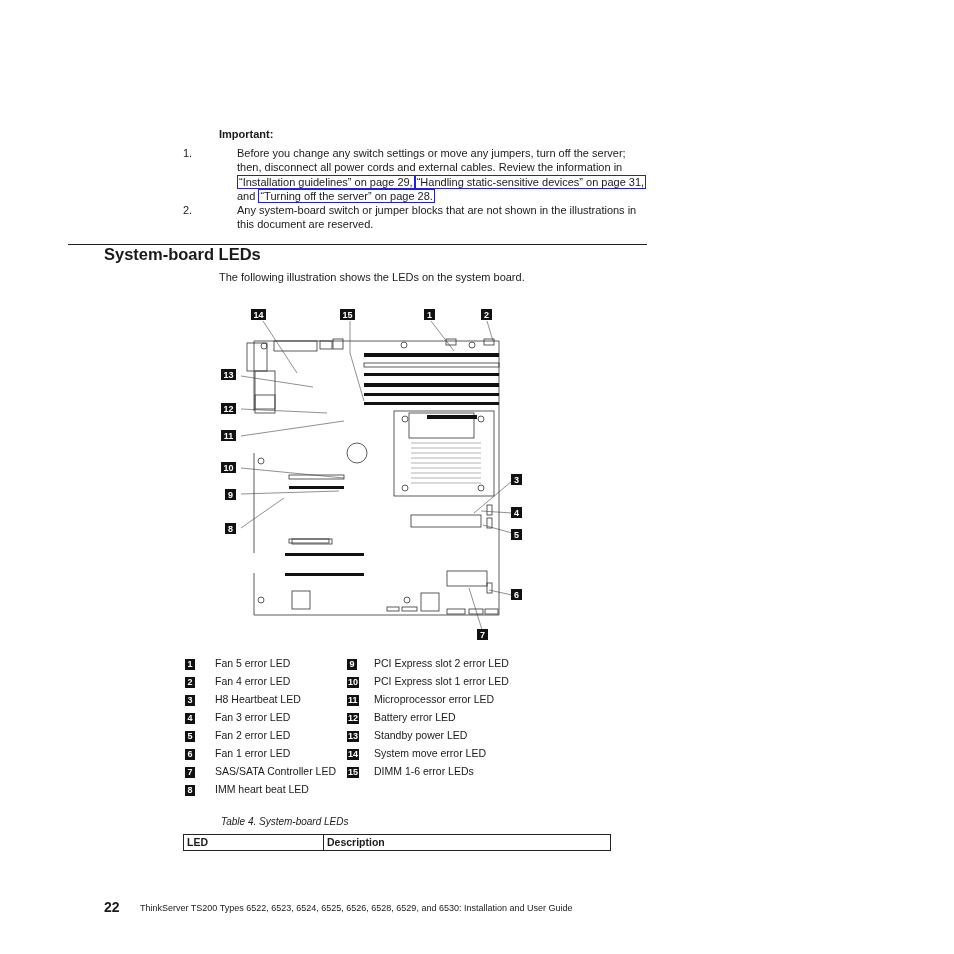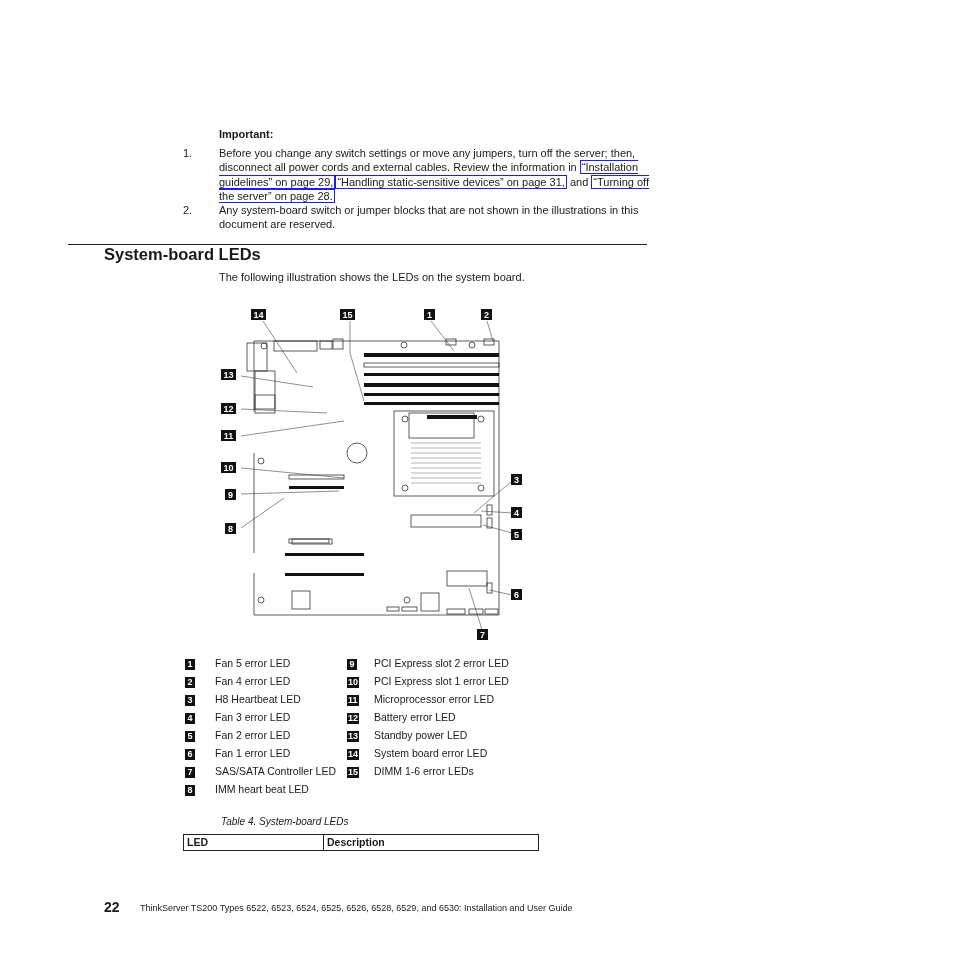--- a/index.html
+++ b/index.html
@@ -2,33 +2,33 @@
 <html><head>
 <meta charset="utf-8">
 <style>
   html, body { margin:0; padding:0; background:#fff; }
   body { width:954px; height:954px; position:relative; overflow:hidden;
          font-family:"Liberation Sans", sans-serif; color:#1a1a1a; }
   .abs { position:absolute;padding-left:36px; }
   .important { left:183px; top:128px; font-weight:bold; font-size:11px; }
   .li { left:183px; width:430px; font-size:11px; line-height:14.3px; }
   .li .num { position:absolute; left:0; top:0; }
-  .li .body { }
+  .li .body { margin-left:18px; }
   .xref { border:1.5px solid #1e1ee6; padding:0 1px; }
   .rule { left:68px; top:244px; width:543px; height:1px; background:#222; }
   .h2 { left:68px; top:245px; font-size:16.5px; font-weight:bold; }
   .intro { left:183px; top:271px; font-size:11px; }
   .diagram { left:183px; top:303px; width:310px; height:340px; }
   .legend-item { position:absolute; font-size:10.5px; height:14px; line-height:14px; }
   .badge { display:inline-block; background:#111; color:#fff; font-weight:bold;
            font-size:9px; line-height:11px; height:11px; text-align:center;
            vertical-align:middle; padding:0 1px; min-width:8px; }
   .legend-item .lbl { position:absolute; top:0; white-space:nowrap; }
   .caption { left:185px; top:816px; font-size:10px; font-style:italic; }
-  table.t { position:absolute; left:183px; top:834px; width:356px;
+  table.t { position:absolute; left:183px; top:834px; width:428px;
             border-collapse:collapse; font-size:10.5px; }
   table.t th, table.t td { border:1px solid #222; padding:1px 3px; text-align:left;
             vertical-align:top; line-height:13px; }
   table.t th { font-weight:bold; }
   .footer-num { left:68px; top:899px; font-size:14px; font-weight:bold; }
   .footer-txt { left:96px; top:903px; font-size:9px;margin-left:8px; }
 </style>
 </head>
 <body>
 
@@ -194,21 +194,21 @@
   <div class="legend-item" style="left:2px; top:72px;"><span class="badge">5</span><span class="lbl" style="left:30px">Fan 2 error LED</span></div>
   <div class="legend-item" style="left:2px; top:90px;"><span class="badge">6</span><span class="lbl" style="left:30px">Fan 1 error LED</span></div>
   <div class="legend-item" style="left:2px; top:108px;"><span class="badge">7</span><span class="lbl" style="left:30px">SAS/SATA Controller LED</span></div>
   <div class="legend-item" style="left:2px; top:126px;"><span class="badge">8</span><span class="lbl" style="left:30px">IMM heart beat LED</span></div>
 
   <div class="legend-item" style="left:164px; top:0px;"><span class="badge">9</span><span class="lbl" style="left:27px">PCI Express slot 2 error LED</span></div>
   <div class="legend-item" style="left:164px; top:18px;"><span class="badge">10</span><span class="lbl" style="left:27px">PCI Express slot 1 error LED</span></div>
   <div class="legend-item" style="left:164px; top:36px;"><span class="badge">11</span><span class="lbl" style="left:27px">Microprocessor error LED</span></div>
   <div class="legend-item" style="left:164px; top:54px;"><span class="badge">12</span><span class="lbl" style="left:27px">Battery error LED</span></div>
   <div class="legend-item" style="left:164px; top:72px;"><span class="badge">13</span><span class="lbl" style="left:27px">Standby power LED</span></div>
-  <div class="legend-item" style="left:164px; top:90px;"><span class="badge">14</span><span class="lbl" style="left:27px">System board error LED</span></div>
+  <div class="legend-item" style="left:164px; top:90px;"><span class="badge">14</span><span class="lbl" style="left:27px">System move error LED</span></div>
   <div class="legend-item" style="left:164px; top:108px;"><span class="badge">15</span><span class="lbl" style="left:27px">DIMM 1-6 error LEDs</span></div>
 </div>
 
 <div class="abs caption">Table 4. System-board LEDs</div>
 
 <table class="t">
   <tbody>
       <tr>
     <th style="width:133px">LED</th>
     <th>Description</th>

